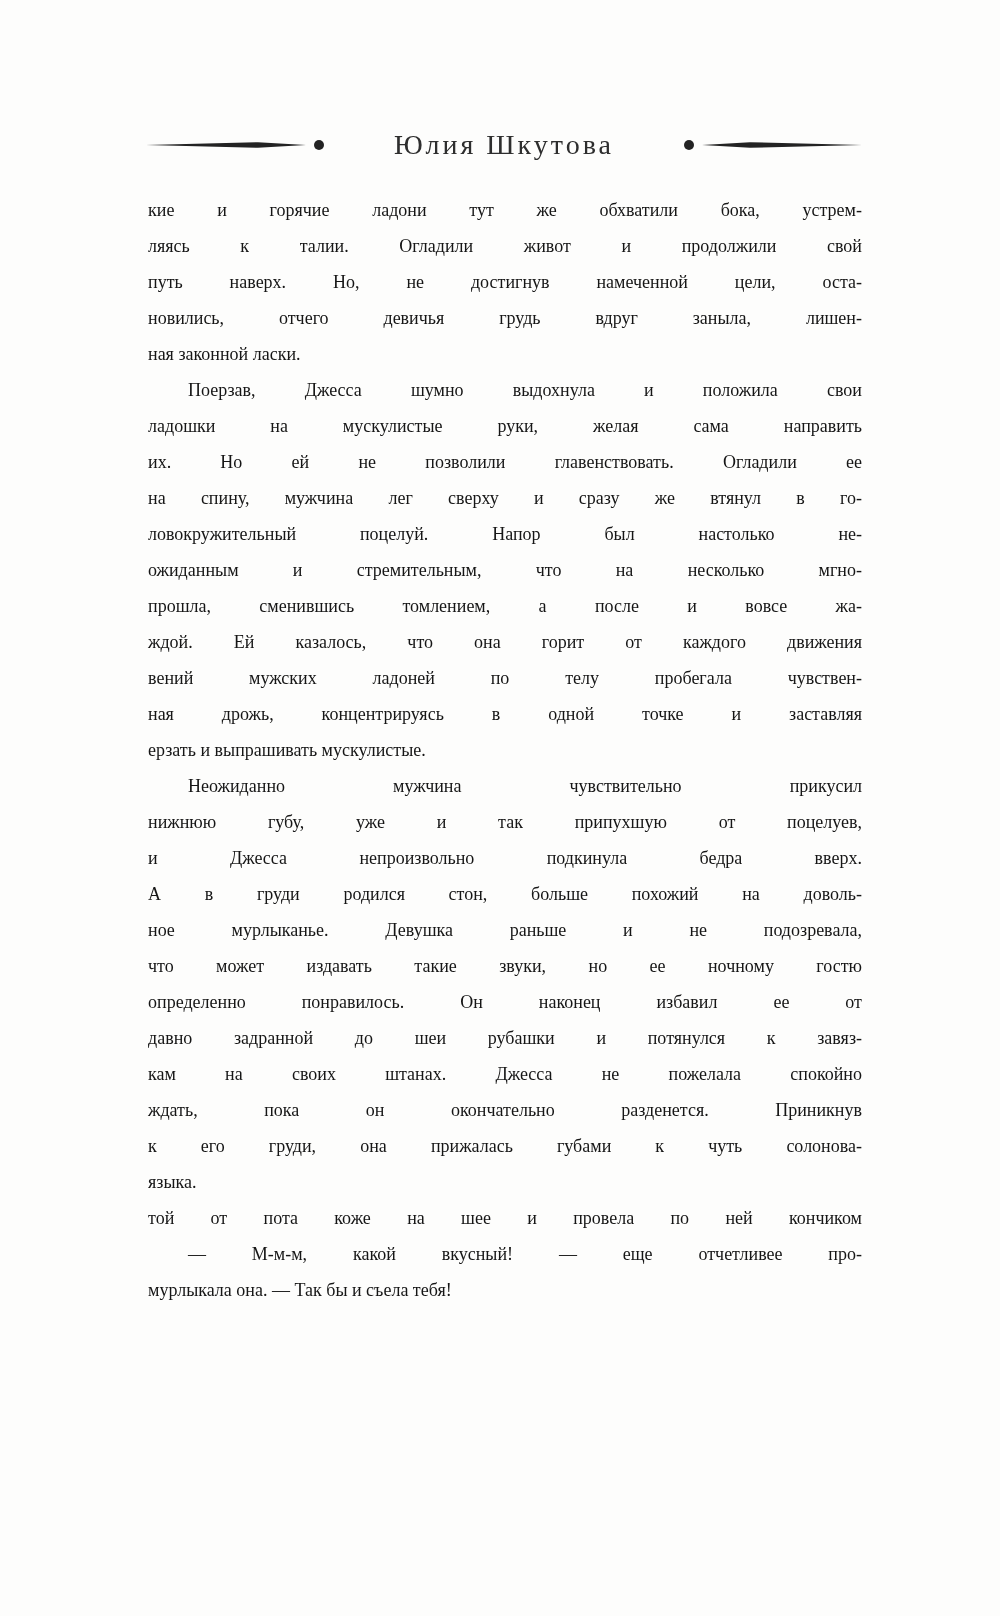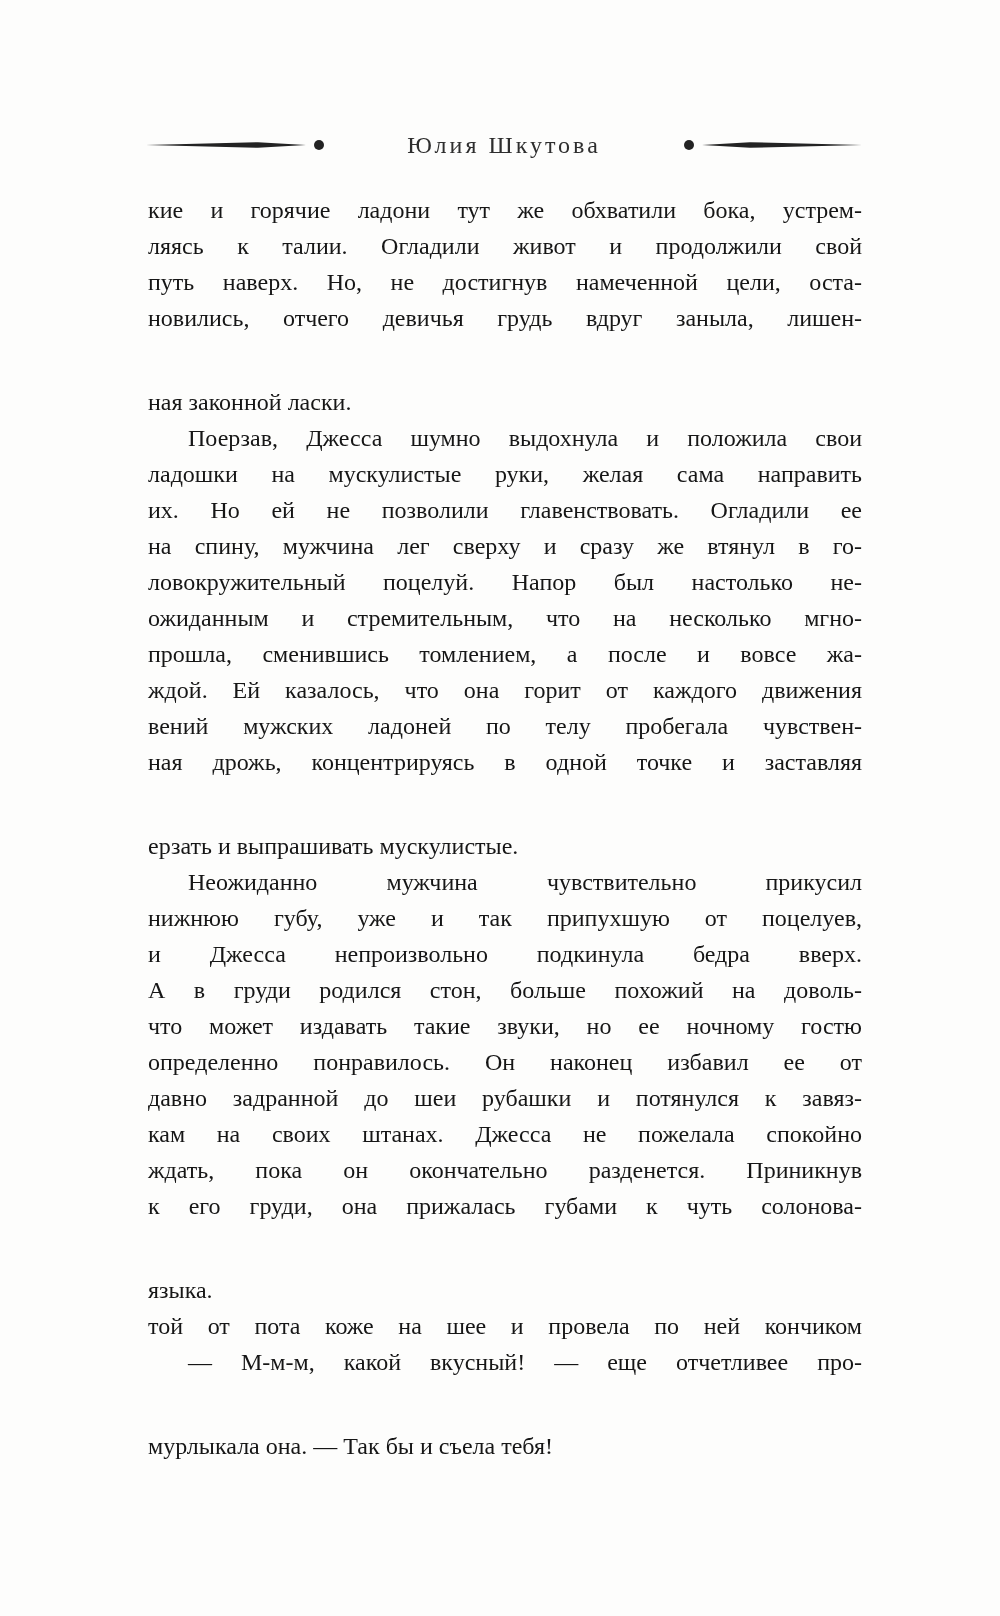--- a/index.html
+++ b/index.html
@@ -24,49 +24,48 @@
     height: 34px;
     display: flex;
     align-items: center;
     justify-content: space-between;
   }
   .ornament {
     flex: 0 0 auto;
     display: block;
   }
   .author {
-    font-size: 24px;
+    font-size: 28px;
     letter-spacing: 3px;
     color: #2e2e2e;
     white-space: nowrap;
     padding: 0 10px;
   }
   .text-block {
     position: absolute;
     top: 192px;
     left: 148px;
     width: 714px;
-    font-size: 24px;
+    font-size: 18px;
     line-height: 36px;
   }
   .para {
     margin: 0;
     padding: 0;
   }
   .line {
     text-align: justify;
     text-align-last: justify;
     white-space: normal;
   }
   .para.indent .line.first {
     text-indent: 40px;
   }
   .line.last {
     text-align-last: left;
-    margin-top: 48px;
   }
 </style>
 </head>
 <body>
 
 <div class="page">
 
   <div class="header">
     <svg class="ornament" width="180" height="14" viewBox="0 0 180 14" aria-hidden="true">
       <path d="M0,7 L112,4.2 L160,7 L112,9.8 Z" fill="#232323"></path>
@@ -100,20 +99,21 @@
         <div class="line">ждой. Ей казалось, что она горит от каждого движения</div>
         <div class="line">вений мужских ладоней по телу пробегала чувствен-</div>
         <div class="line">ная дрожь, концентрируясь в одной точке и заставляя</div>
         <div class="line last">ерзать и выпрашивать мускулистые.</div>
       </div>
       <div class="para indent">
         <div class="line first">Неожиданно мужчина чувствительно прикусил</div>
         <div class="line">нижнюю губу, уже и так припухшую от поцелуев,</div>
         <div class="line">и Джесса непроизвольно подкинула бедра вверх.</div>
         <div class="line">А в груди родился стон, больше похожий на доволь-</div>
+        <div class="line">ное мурлыканье. Девушка раньше и не подозревала,</div>
         <div class="line">что может издавать такие звуки, но ее ночному гостю</div>
         <div class="line">определенно понравилось. Он наконец избавил ее от</div>
         <div class="line">давно задранной до шеи рубашки и потянулся к завяз-</div>
         <div class="line">кам на своих штанах. Джесса не пожелала спокойно</div>
         <div class="line">ждать, пока он окончательно разденется. Приникнув</div>
         <div class="line">к его груди, она прижалась губами к чуть солонова-</div>
         <div class="line last">языка.</div>
         <div class="line">той от пота коже на шее и провела по ней кончиком</div>
       </div>
       <div class="para indent">

